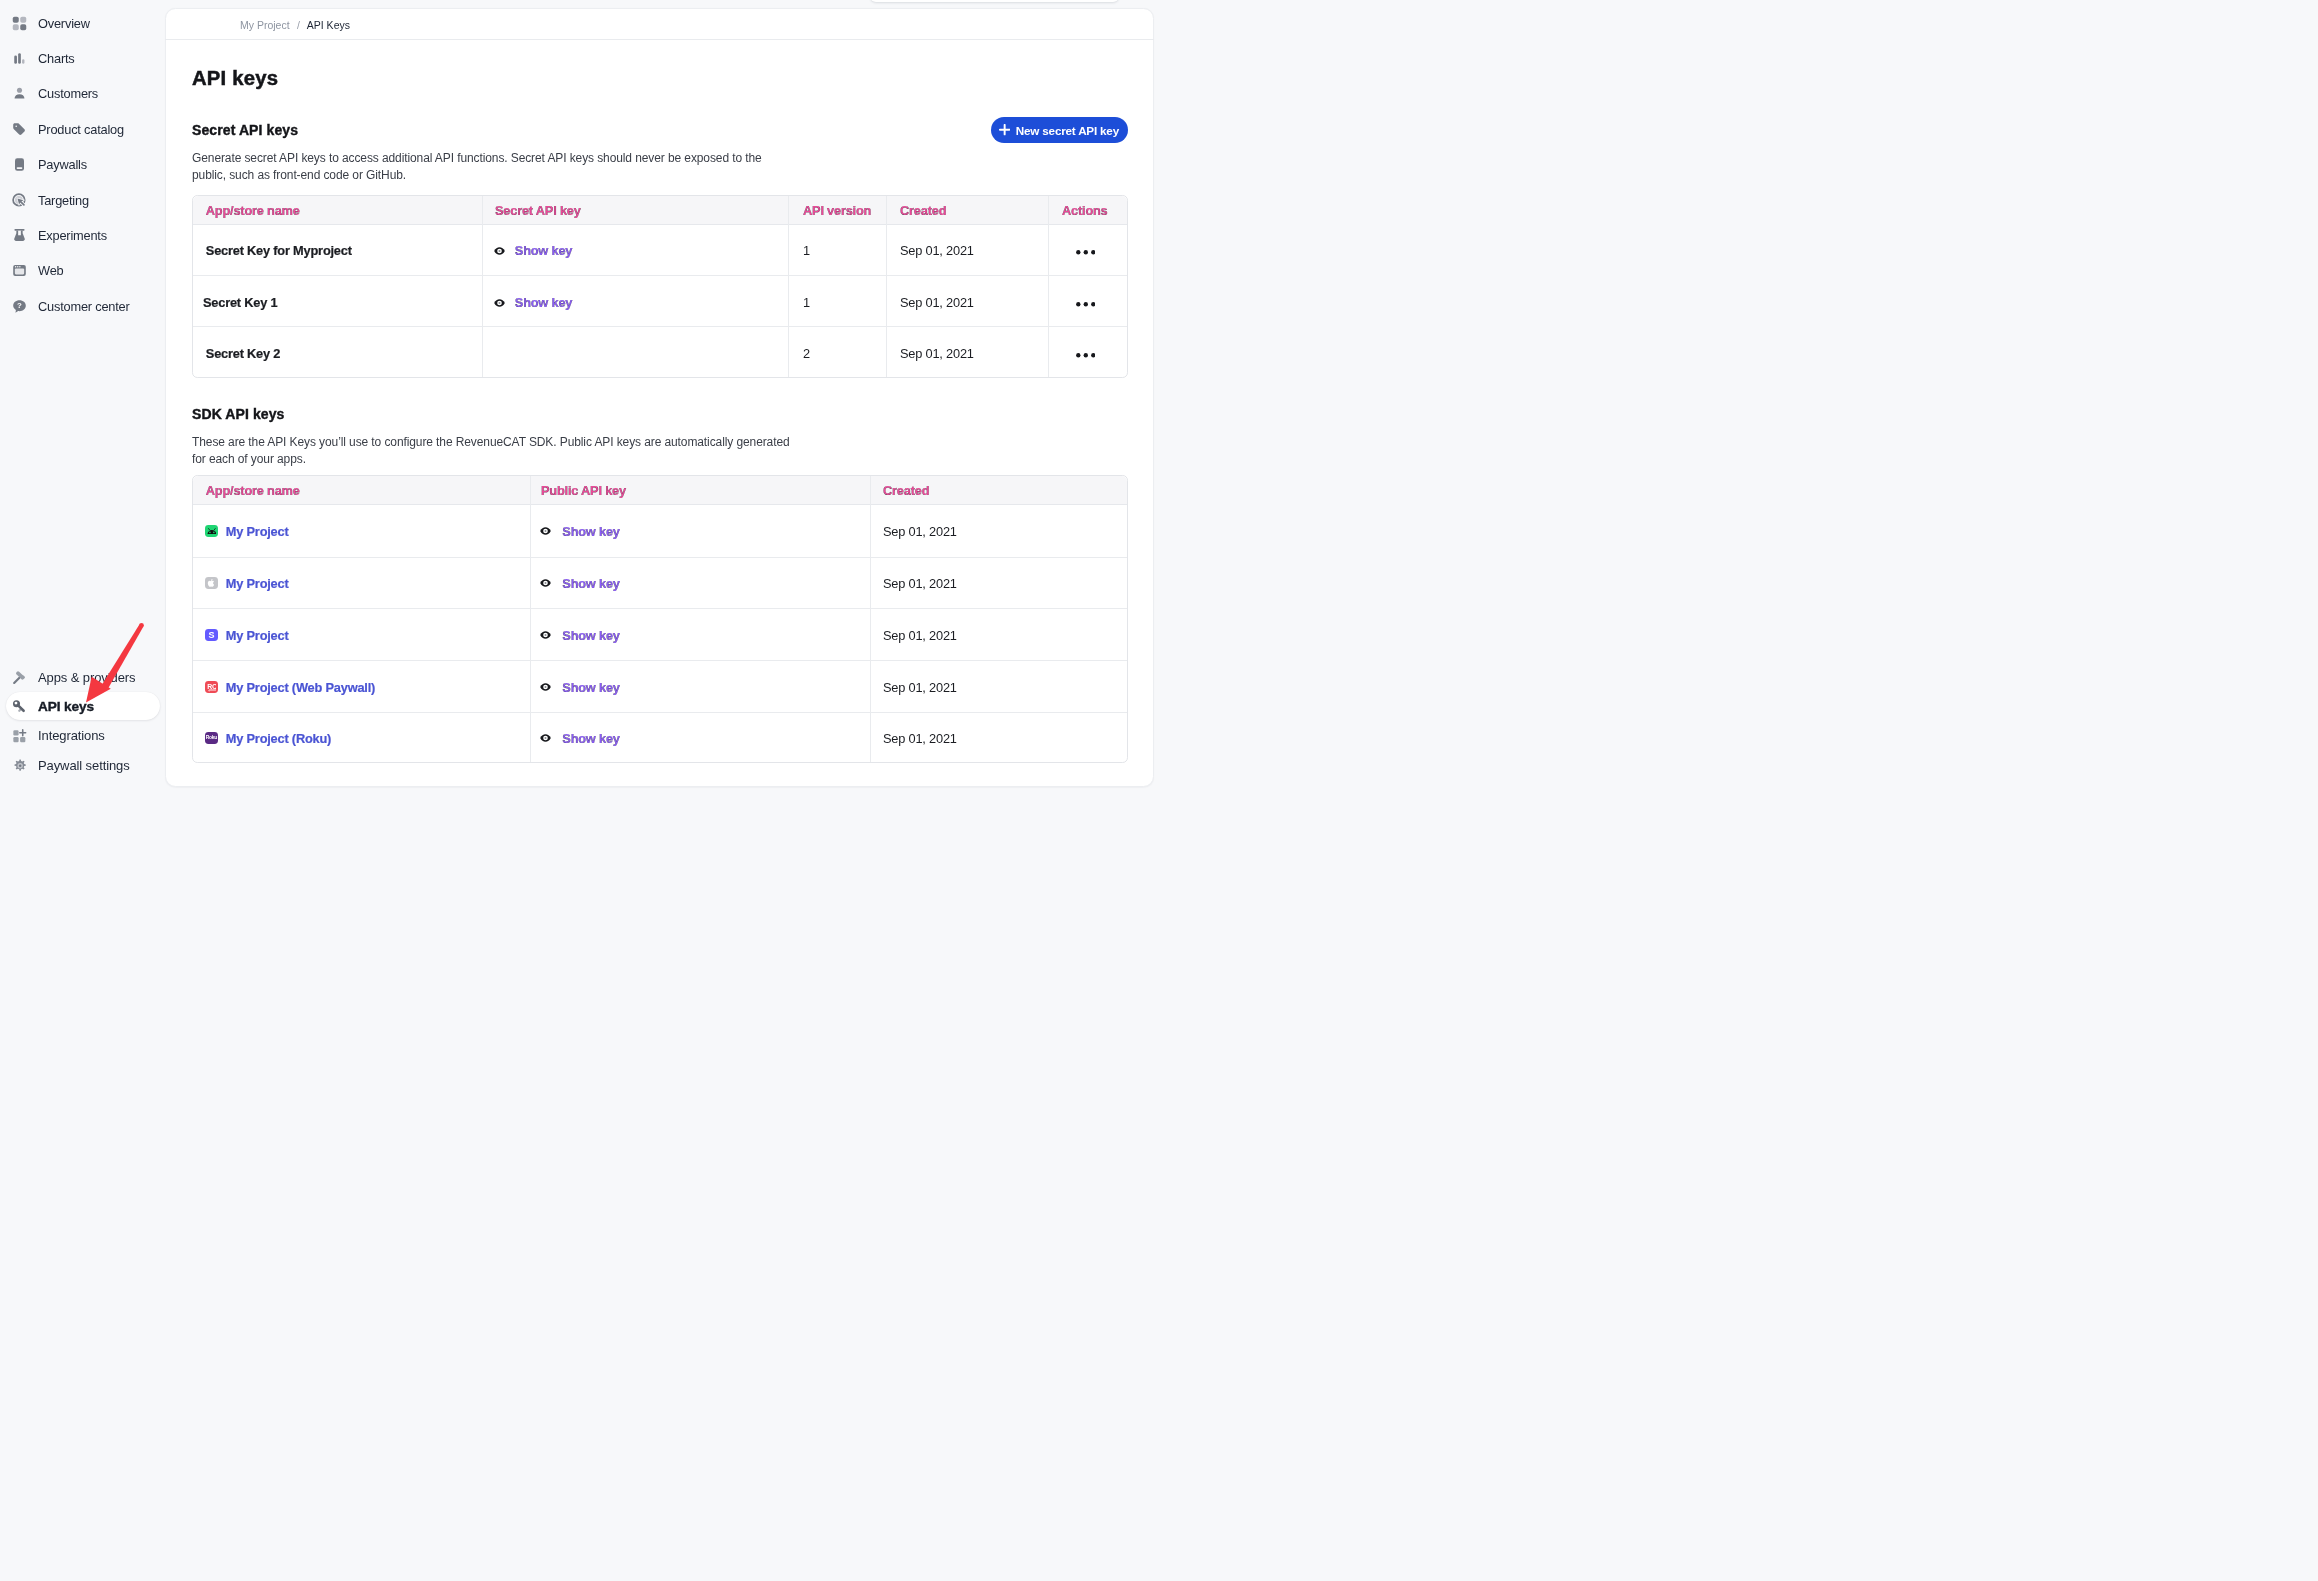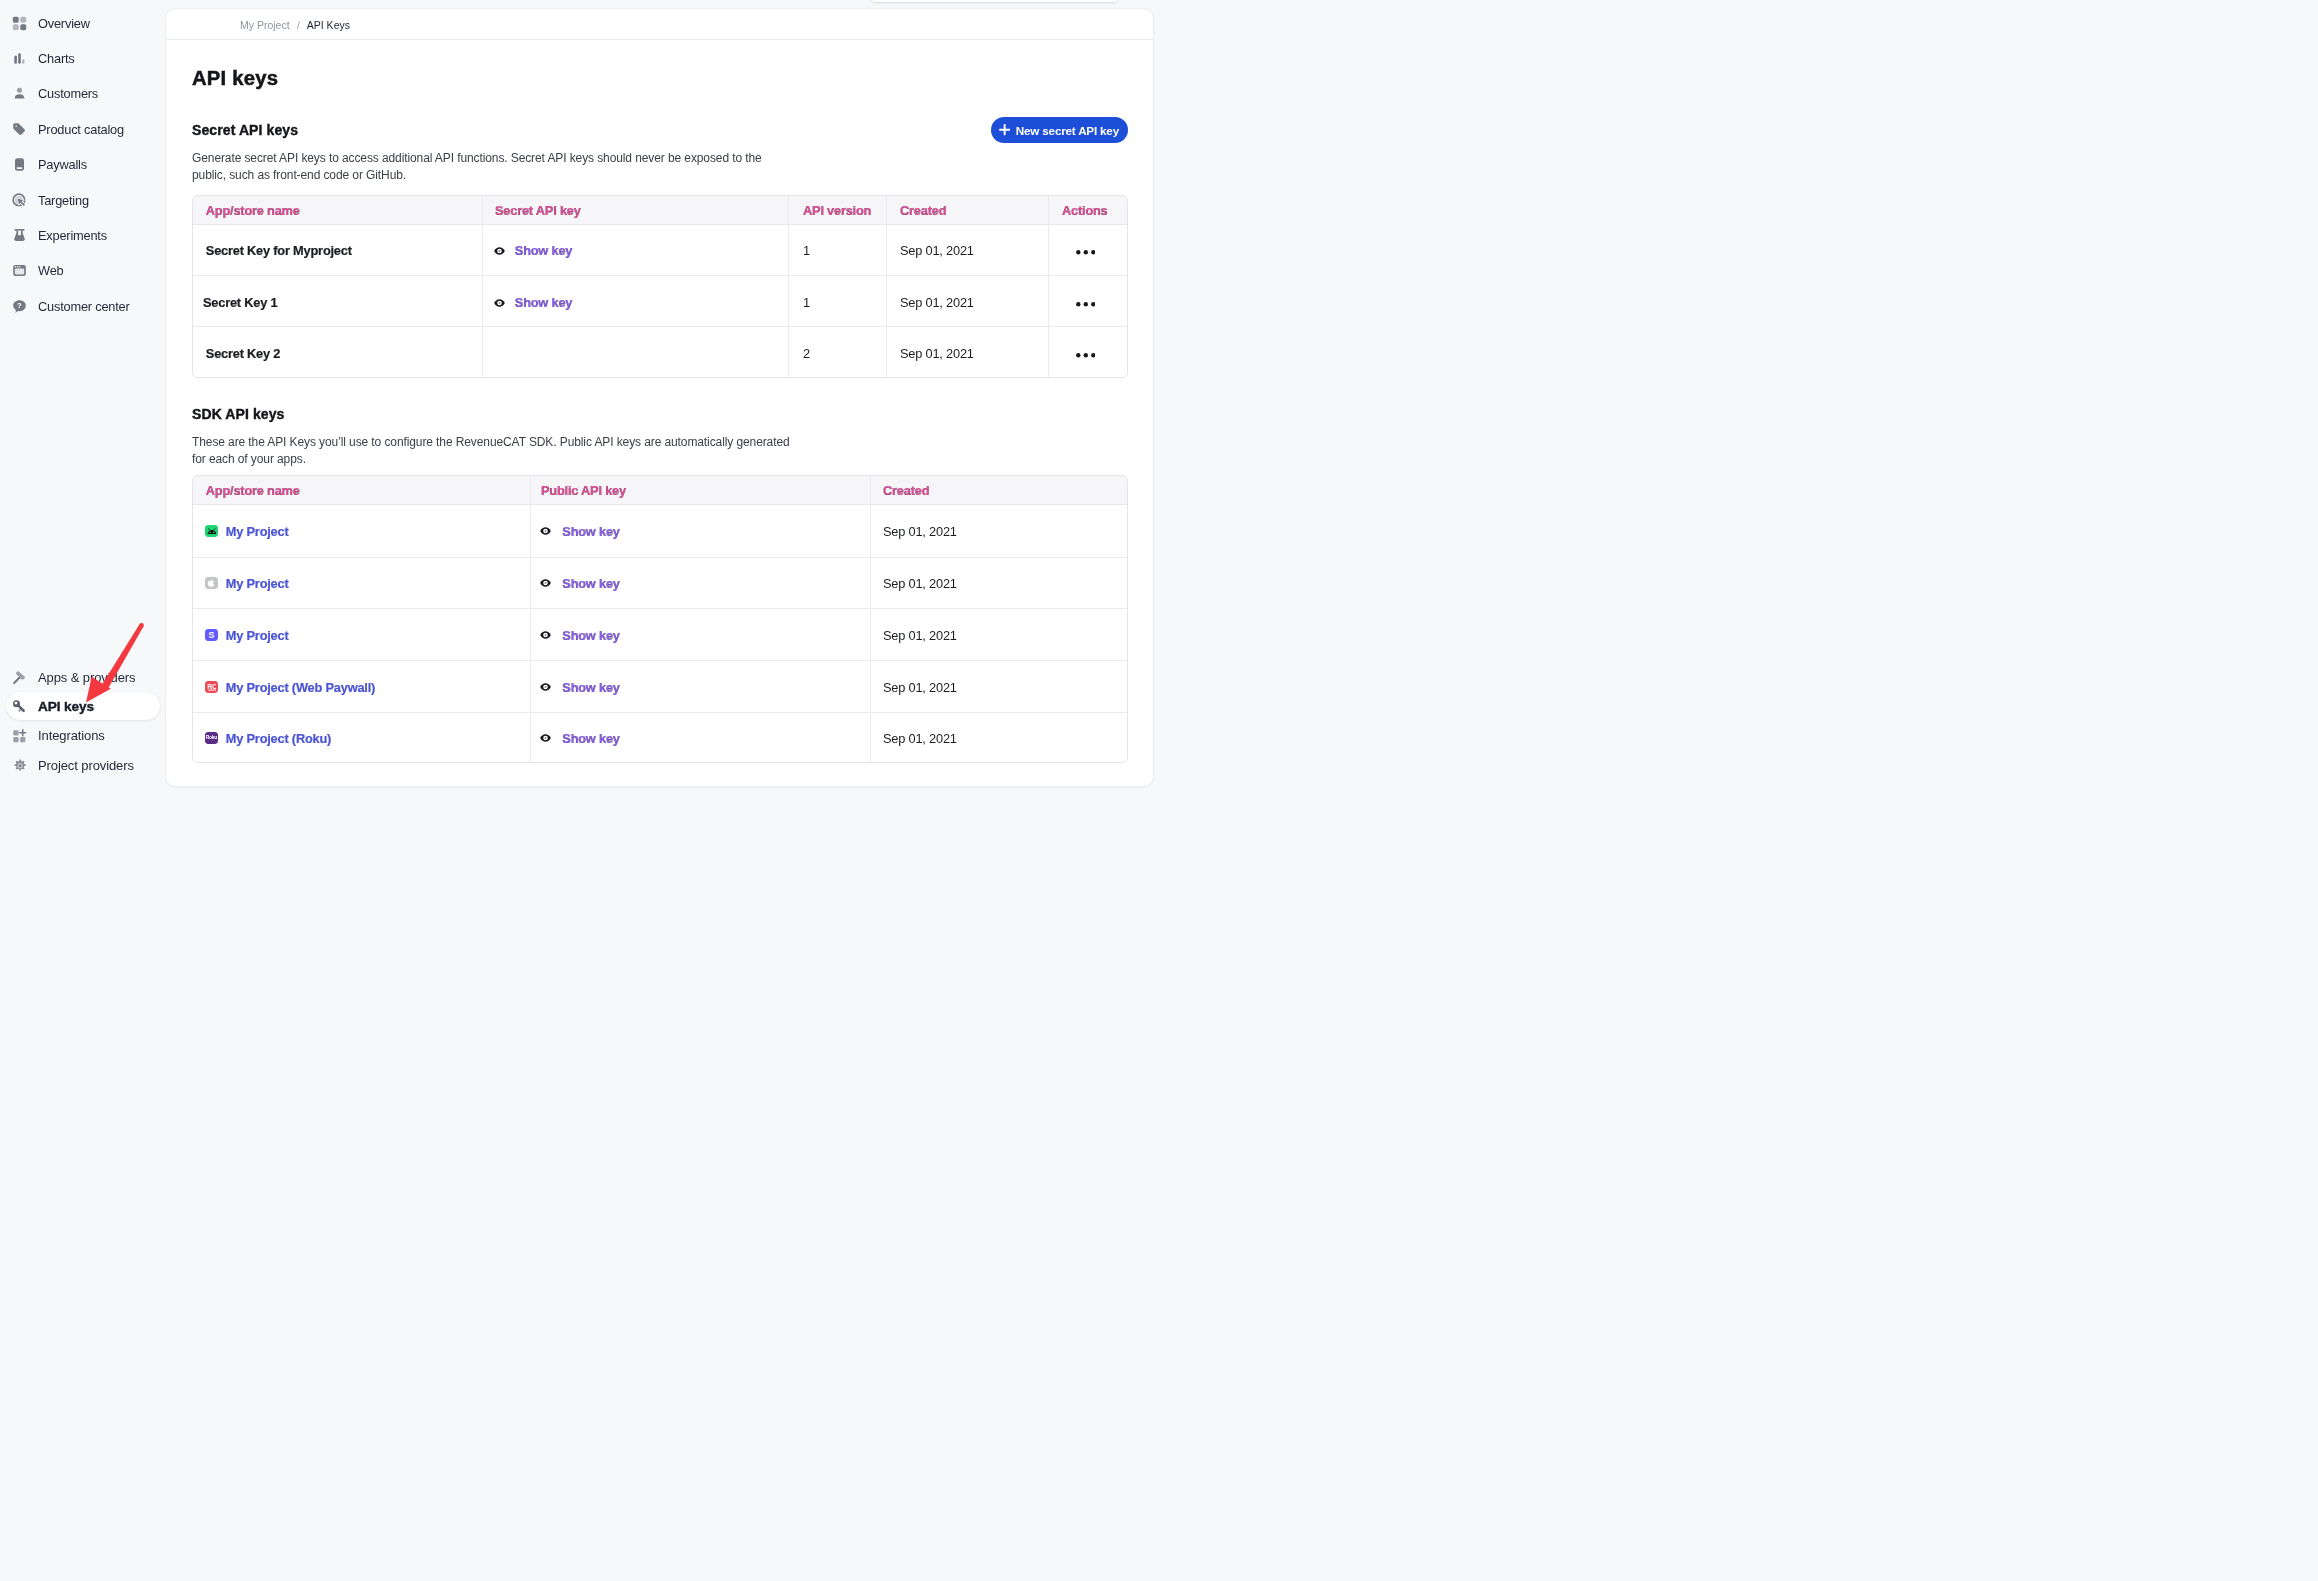--- a/index.html
+++ b/index.html
@@ -161,21 +161,21 @@
         <path d="M14.3 2.4 V10.2 M10.4 6.3 H18.2" stroke="#757b85" stroke-width="2.1" stroke-linecap="round"></path>
       </svg>
     <span class="lbl">Integrations</span>
     </div>
   <div class="nav-item nav2" style="top:751px; height:29px;">
     <svg class="ic" viewBox="0 0 20 20">
         <path d="M10 1.4 l1.8 0 0.5 2.2 1.7 0.7 1.9-1.2 1.3 1.3 -1.2 1.9 0.7 1.7 2.2 0.5 0 1.8 -2.2 0.5 -0.7 1.7 1.2 1.9 -1.3 1.3 -1.9-1.2 -1.7 0.7 -0.5 2.2 -1.8 0 -0.5-2.2 -1.7-0.7 -1.9 1.2 -1.3-1.3 1.2-1.9 -0.7-1.7 -2.2-0.5 0-1.8 2.2-0.5 0.7-1.7 -1.2-1.9 1.3-1.3 1.9 1.2 1.7-0.7 z" fill="#868c96" transform="translate(10,10) scale(0.94) translate(-10,-10)"></path>
         <circle cx="10.9" cy="10.3" r="3.6" fill="#c3c6cc"></circle>
         <circle cx="10.9" cy="10.3" r="1.7" fill="#757b85"></circle>
       </svg>
-    <span class="lbl">Project providers</span>
+    <span class="lbl">Paywall settings</span>
     </div>
 
   <svg class="abs" style="left:0; top:614px; width:166px; height:105px; z-index:30;" viewBox="0 0 220 140">
     <circle cx="188" cy="15" r="3.1" fill="#f43840"></circle>
     <polygon points="185.4,13.5 190.6,16.5 143.6,98.9 135.4,94.1" fill="#f43840"></polygon>
     <polygon points="114,118 121.5,83.5 147,99.5" fill="#f43840"></polygon>
   </svg>
 </div>
 
 <div class="abs" style="left:870px; top:-5.3px; width:249px; height:7.2px; background:#fff; border-radius:0 0 6px 6px; box-shadow:0 1.1px 2.3px rgba(70,80,95,.16);"></div>

